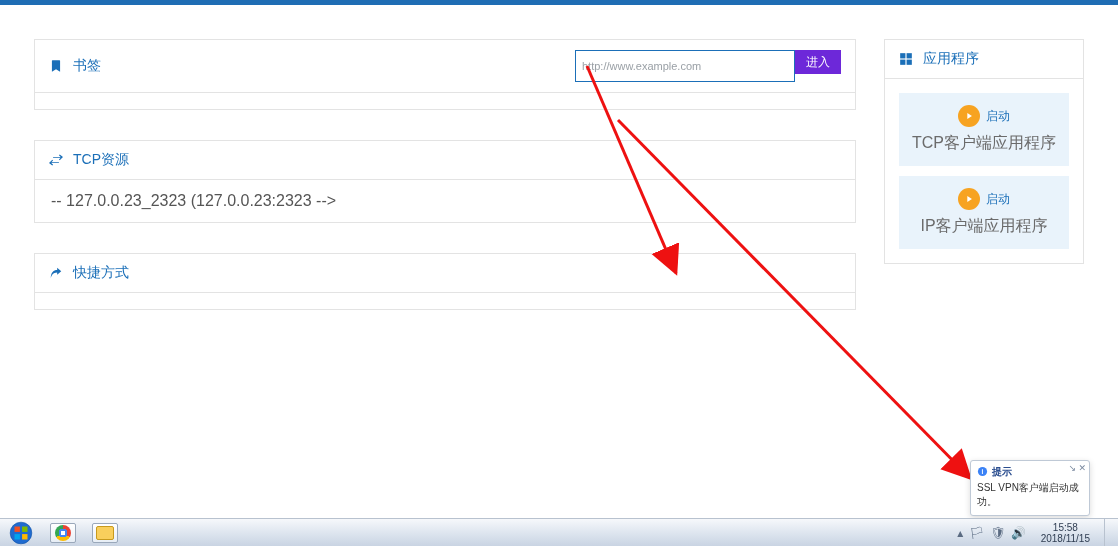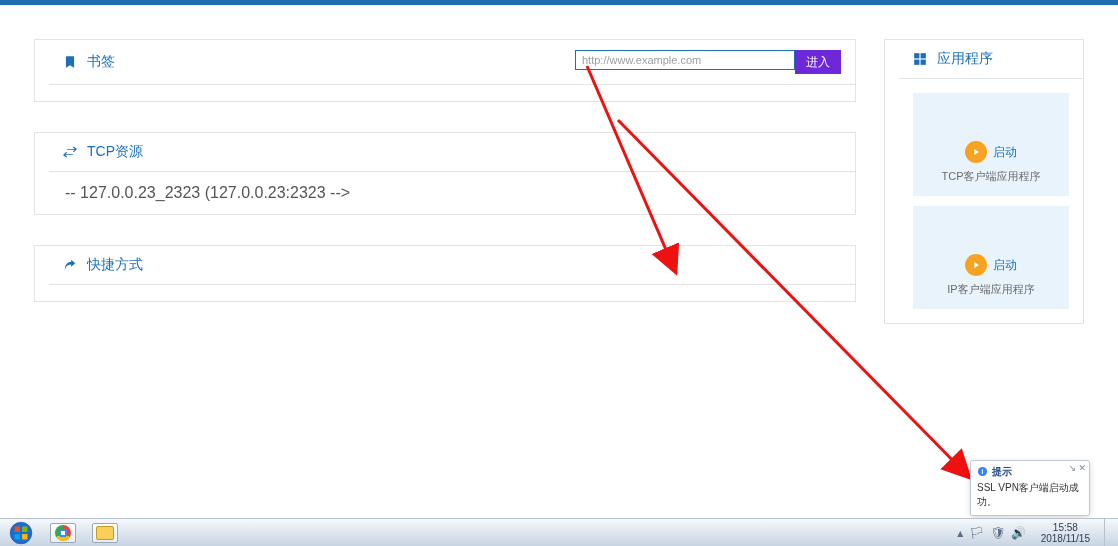--- a/index.html
+++ b/index.html
@@ -21,21 +21,20 @@
       padding: 34px 34px 0 34px;
       gap: 28px;
     }
     .left-col { flex: 1; }
     .right-col { width: 200px; }
 
     .panel {
       border: 1px solid #e3e3e3;
       margin-bottom: 30px;
       background: #fff;
-      padding-left: 14px;
     }
     .panel-header {
       display: flex;
       align-items: center;
       padding: 10px 14px;
       border-bottom: 1px solid #e3e3e3;
       gap: 10px;
     }
     .panel-header .icon svg { display: block; }
     .panel-title {
@@ -47,21 +46,21 @@
       font-size: 12px;
       color: #555;
     }
     .panel-body.empty { padding: 8px 16px; min-height: 6px; }
     .tcp-item { color: #555; font-size: 16px; }
 
     
     .url-row { margin-left: auto; display: flex; }
     .url-input {
       width: 220px;
-      height: 20px;
+      height: 32px;
       border: 1px solid #1b6fb8;
       font-size: 11px;
       color: #9aa0a6;
       padding: 0 6px;
       outline: none;
     }
     .go-btn {
       width: 46px;
       height: 24px;
       background: #6d28d9;
@@ -77,32 +76,31 @@
     .app-card {
       background: #e9f3fb;
       padding: 12px 8px;
       text-align: center;
       font-size: 11px;
       color: #555;
     }
     .app-card .launch-row {
       display: flex; align-items: center; justify-content: center; gap: 6px;
       margin-bottom: 6px;
-      margin-top: 36px;
     }
     .play-btn {
       width: 22px; height: 22px;
       border-radius: 50%;
       background: #f7a321;
       display: inline-flex; align-items: center; justify-content: center;
       cursor: pointer;
     }
     .play-btn svg { display: block; }
     .launch-label { color: #1b6fb8; font-size: 12px; }
-    .app-sub { font-size: 11px; color: #6b6b6b; }
+    .app-sub { font-size: 16px; color: #6b6b6b; }
     .guide-card {
       text-align: center;
       font-size: 11px;
       color: #555;
       padding: 8px 6px;
       border: 1px solid #eef2f6;
     }
     .guide-link { color: #1b6fb8; text-decoration: none; display: block; margin-top: 4px; }
 
     

